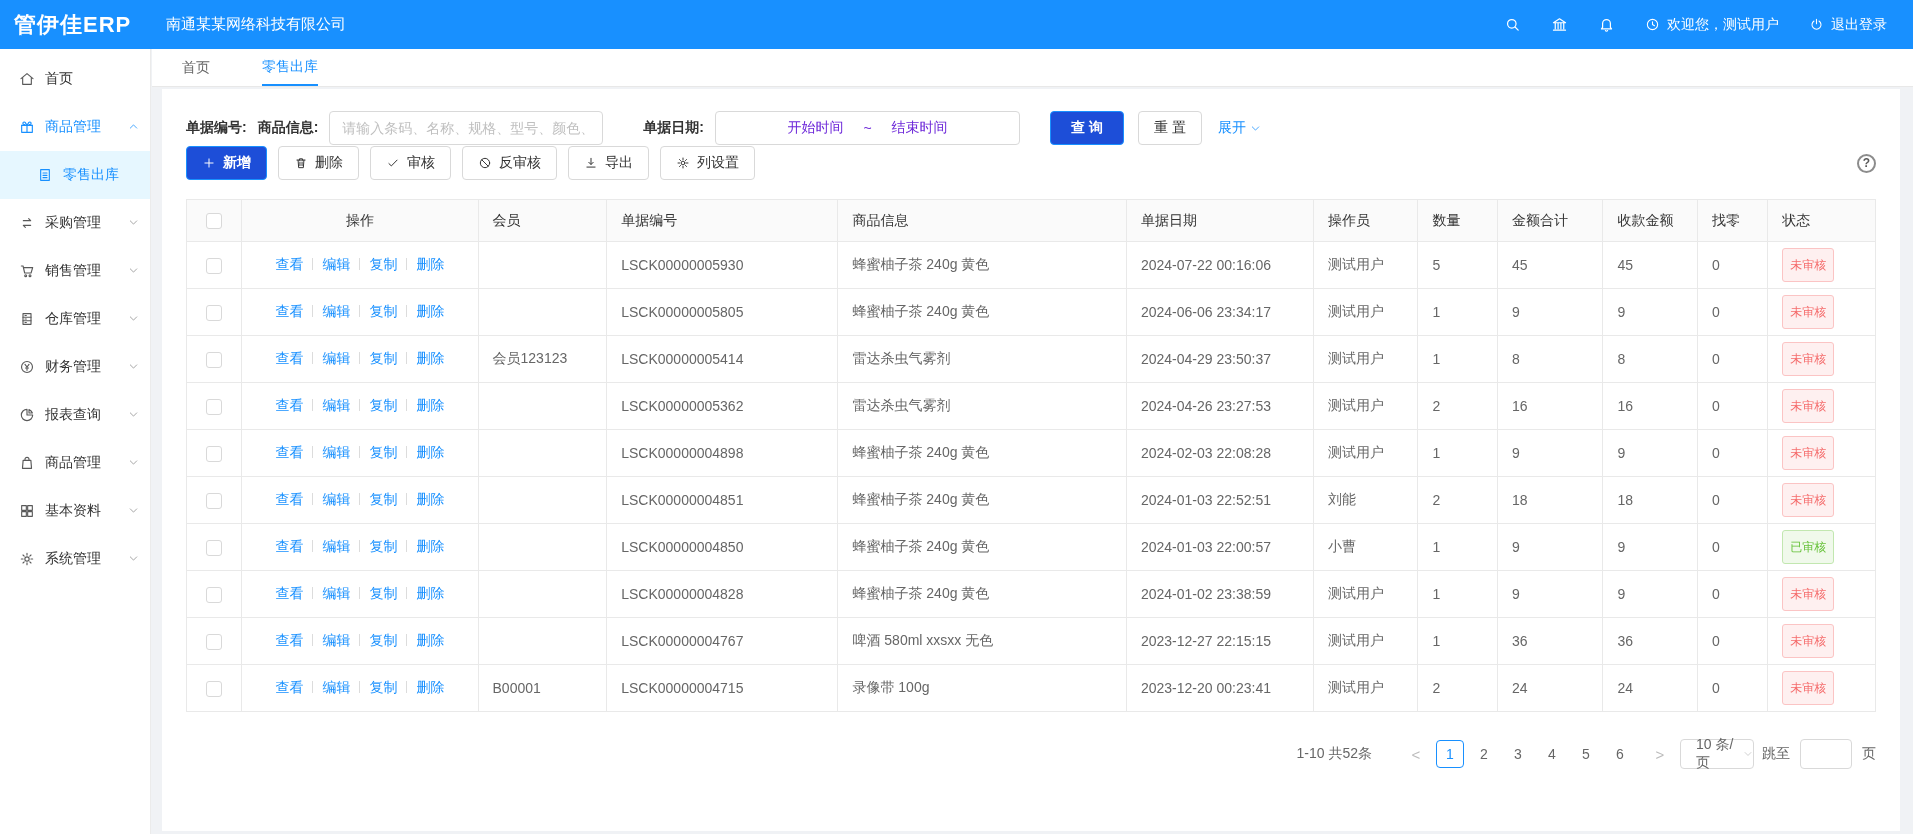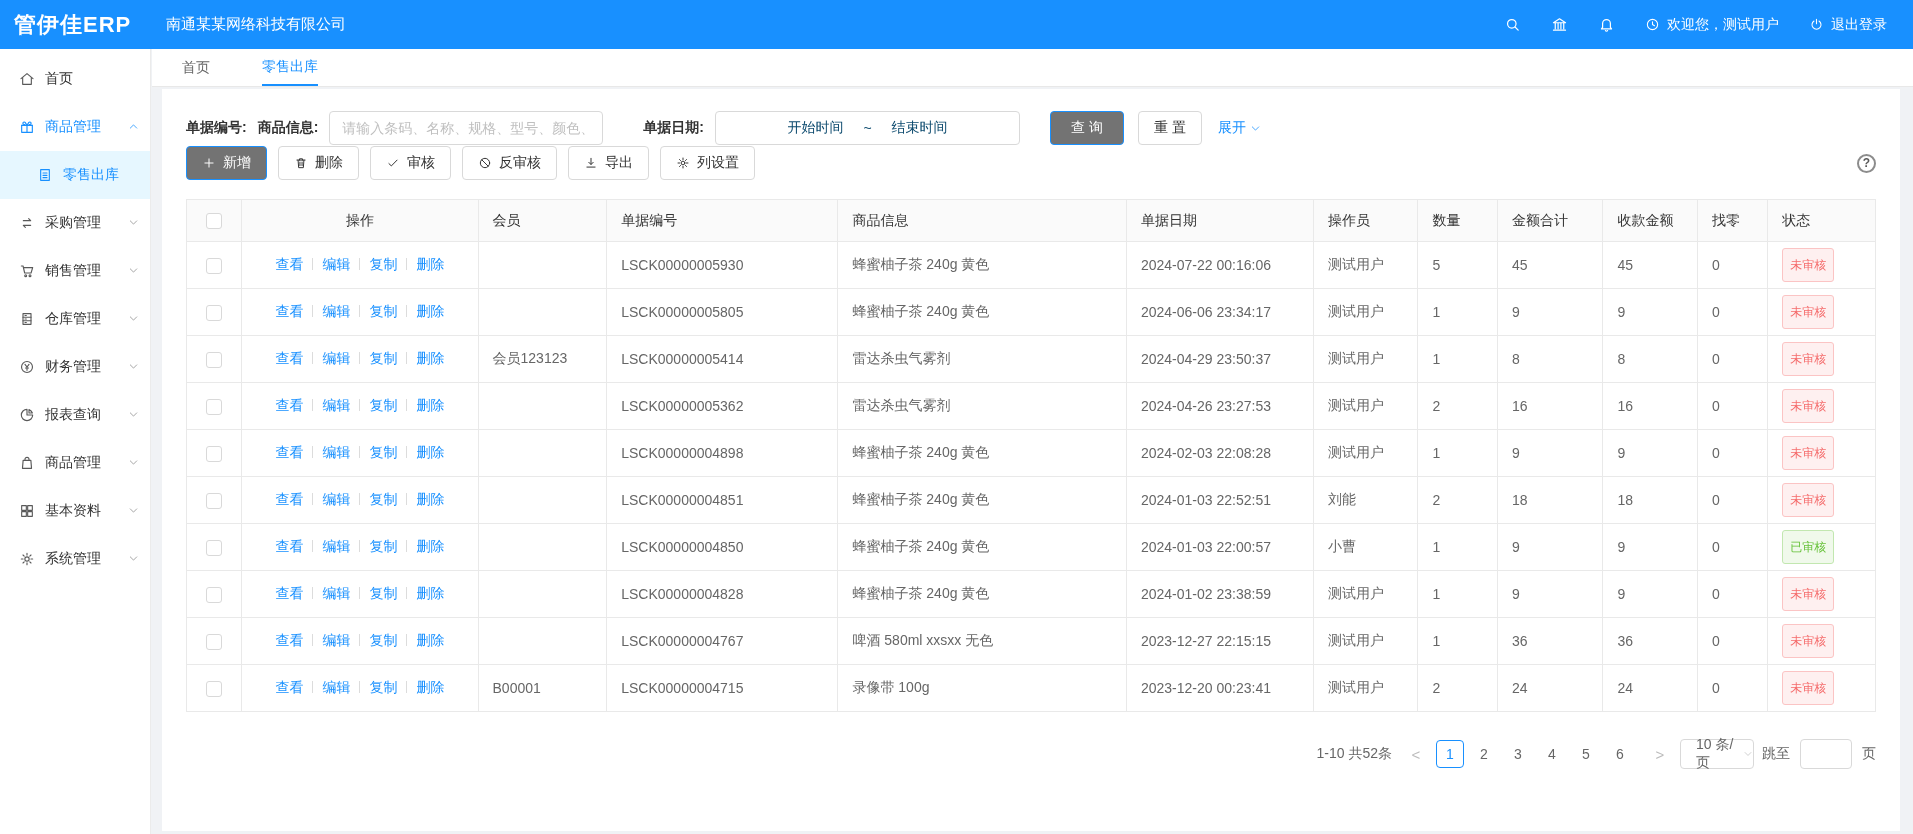--- a/index.html
+++ b/index.html
@@ -43,23 +43,23 @@
   .card { margin:2px 13px 0 10px; background:#fff; padding:22px 24px 24px 24px; height:742px; }
 
   
   .filters { display:flex; align-items:center; font-size:14px; }
   .flabel { font-weight:600; color:#333; margin-right:11px; white-space:nowrap; }
   .filters input, .datebox { height:34px; border:1px solid #d9d9d9; border-radius:4px; font-size:14px; color:#333; }
   .filters input { padding:0 12px; outline:none; font-family:inherit; }
   .filters input::placeholder { color:#bfbfbf; }
   #f-docno { width:327px; margin-right:34px; }
   #f-product { width:274px; margin-right:40px; }
-  .datebox { width:305px; display:flex; align-items:center; justify-content:center; gap:20px; color:#0c4a6e; background:#fff; }
+  .datebox { width:305px; display:flex; align-items:center; justify-content:center; gap:20px; color:#6d28d9; background:#fff; }
   .btn { height:34px; border:1px solid #d9d9d9; border-radius:4px; background:#fff; color:#333; font-size:14px; font-family:inherit; display:inline-flex; align-items:center; justify-content:center; gap:7px; cursor:pointer; padding:0 15px; }
-  .btn.primary { background:#737373; border-color:#1890ff; color:#fff; }
+  .btn.primary { background:#1d4ed8; border-color:#1890ff; color:#fff;font-weight:bold; }
   #btn-search { width:74px; margin-left:30px; }
   #btn-reset { width:64px; margin-left:14px; }
   .expand { color:#1890ff; display:inline-flex; align-items:center; gap:4px; margin-left:16px; cursor:pointer; }
   .expand svg { width:11px; height:11px; }
 
   
   .toolbar { margin-top:1px; display:flex; align-items:center; gap:11px; }
   .toolbar .btn svg { width:14px; height:14px; }
   .help { margin-left:auto; width:19px; height:19px; border-radius:50%; border:2px solid #8c8c8c; color:#595959; font-size:12px; font-weight:bold; display:flex; align-items:center; justify-content:center; cursor:pointer; }
 
@@ -71,21 +71,21 @@
   th.center, td.center { text-align:center; padding:0 4px; }
   .cbx { display:inline-block; width:16px; height:16px; border:1px solid #d9d9d9; border-radius:3px; background:#fff; vertical-align:middle; cursor:pointer; }
   a.link { color:#1890ff; text-decoration:none; cursor:pointer; }
   .sep { display:inline-block; width:1px; height:12px; background:#dcdcdc; margin:0 9px; vertical-align:-1px; }
   .badge { display:inline-block; font-size:12px; line-height:1; padding:10px 7px; border-radius:3px; border:1px solid; }
   .badge.pending { color:#f56c6c; background:#fef0f0; border-color:#fbc4c4; }
   .badge.approved { color:#67c23a; background:#f0f9eb; border-color:#c2e7b0; }
 
   
   .pagination { margin-top:27px; display:flex; justify-content:flex-end; align-items:center; gap:8px; color:#666; }
-  .psummary { margin-right:4px; }
+  .psummary { margin-right:24px; }
   .parrow { color:#bbb; min-width:24px; text-align:center; font-size:15px; cursor:pointer; }
   .pnum { min-width:28px; height:28px; line-height:26px; text-align:center; border-radius:4px; cursor:pointer; }
   .pnum.current { border:1px solid #1890ff; color:#1890ff; }
   .psize { width:74px; height:30px; border:1px solid #d9d9d9; border-radius:4px; display:flex; align-items:center; justify-content:center; gap:7px; color:#666; cursor:pointer; background:#fff;padding-left:15px; }
   .psize svg { width:10px; height:10px; color:#bbb; }
   .pjump-input { width:52px; height:30px; border:1px solid #d9d9d9; border-radius:4px; outline:none; margin:0 2px; }
 </style>
 </head>
 <body>
 

